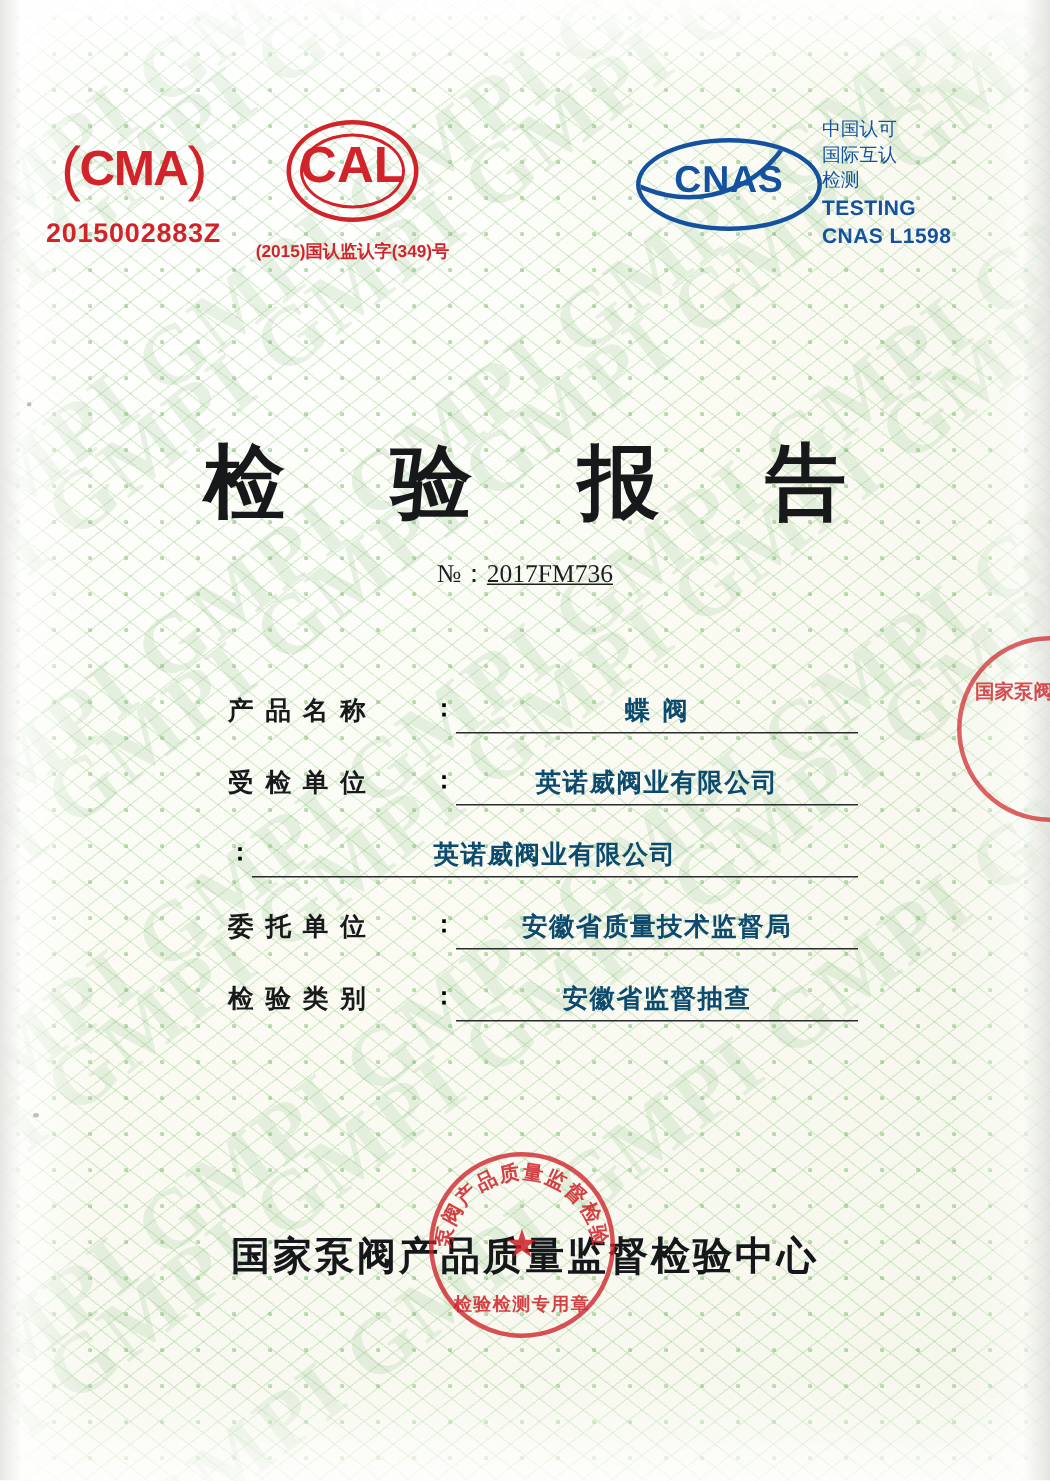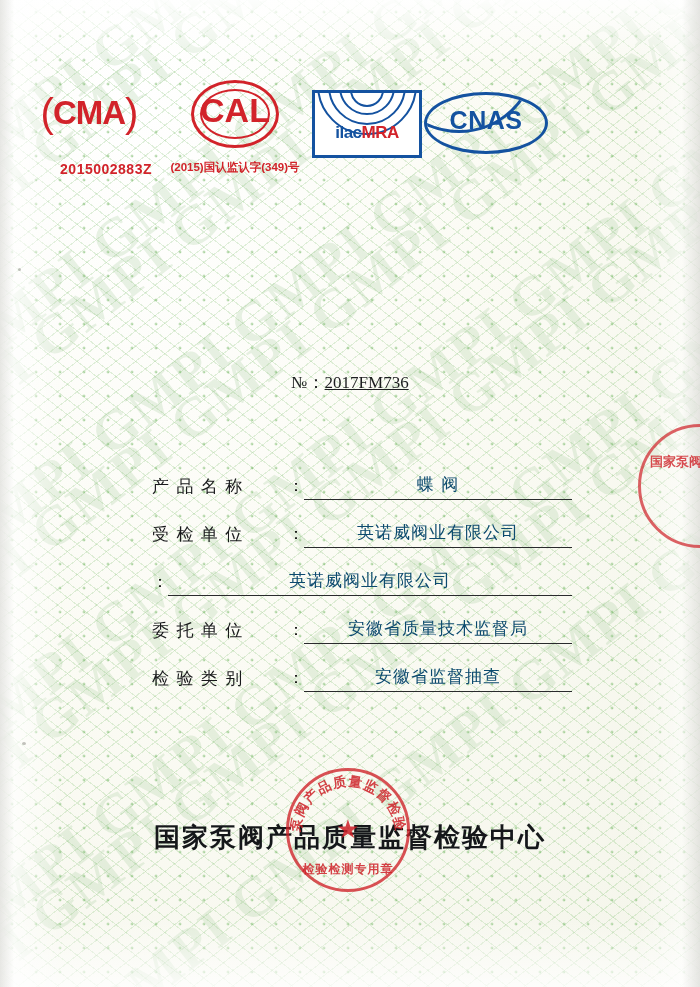--- a/index.html
+++ b/index.html
@@ -92,27 +92,26 @@
     display: inline-block;
     padding: 2px 8px;
   }
   .cma-mark .paren {
     font-size: 40px;
     font-weight: normal;
     position: relative;
     top: 3px;
   }
   .cma-code {
-    margin-top: 26px;
-    font-family: "Liberation Sans", sans-serif;
-    font-weight: bold;
-    font-size: 14px;
+    margin-top: 10px;
+    font-family: "Liberation Sans", sans-serif;
+    font-weight: bold;
+    font-size: 18px;
     color: #d2232a;
     letter-spacing: .5px;
-    text-align: right;
   }
 
   .logo-cal {
     position: absolute;
     left: 170px;
     top: 6px;
     width: 130px;
     text-align: center;
   }
   .cal-ring {
@@ -275,22 +274,23 @@
 
   
   .fields {
     position: absolute;
     top: 462px;
     left: 152px;
     width: 420px;
   }
   .field-row {
     display: flex;
-    align-items: center;
+    align-items: flex-start;
     height: 48px;
+    font-weight: bold;
   }
   .field-label {
     width: 136px;
     flex: 0 0 136px;
     font-family: "DejaVu Sans", "Liberation Sans", sans-serif;
     font-size: 17px;
     color: #18191b;
     letter-spacing: 1px;
     white-space: nowrap;
   }
@@ -449,38 +449,37 @@
       <div class="cma-code">2015002883Z</div>
     </div>
 
     <div class="logo-cal">
       <div class="cal-ring">
         <div class="cal-letter">CAL</div>
       </div>
       <div class="cal-code">(2015)国认监认字(349)号</div>
     </div>
 
-    <div class="logo-ilac">
-      <div class="ilac-box">
-        <div class="ilac-arc ilac-a1"></div>
-        <div class="ilac-arc ilac-a2"></div>
-        <div class="ilac-arc ilac-a3"></div>
-        <div class="ilac-arc ilac-a4"></div>
-        <div class="ilac-text"><span>ilac</span><span class="mra">MRA</span></div>
-      </div>
-    </div>
 
     <div class="logo-cnas">
       <div class="cnas-oval">
         <div class="cnas-label">CNAS</div>
       </div>
     </div>
 
+    <div class="cnas-side">
+      <div class="cn">中国认可</div>
+      <div class="cn">国际互认</div>
+      <div class="cn">检测</div>
+      <div class="en">TESTING</div>
+      <div class="code">CNAS L1598</div>
+    </div>
   </div>
 
+  <div class="title">检 验 报 告</div>
   <div class="report-no"><span>№：</span><span class="underlined">2017FM736</span></div>
 
   <div class="fields" id="fields">
       <div class="field-row">
         <div class="field-label">产 品 名 称</div>
         <span class="colon">：</span>
         <div class="field-value">蝶 阀</div>
       </div>
       <div class="field-row">
         <div class="field-label">受 检 单 位</div>

